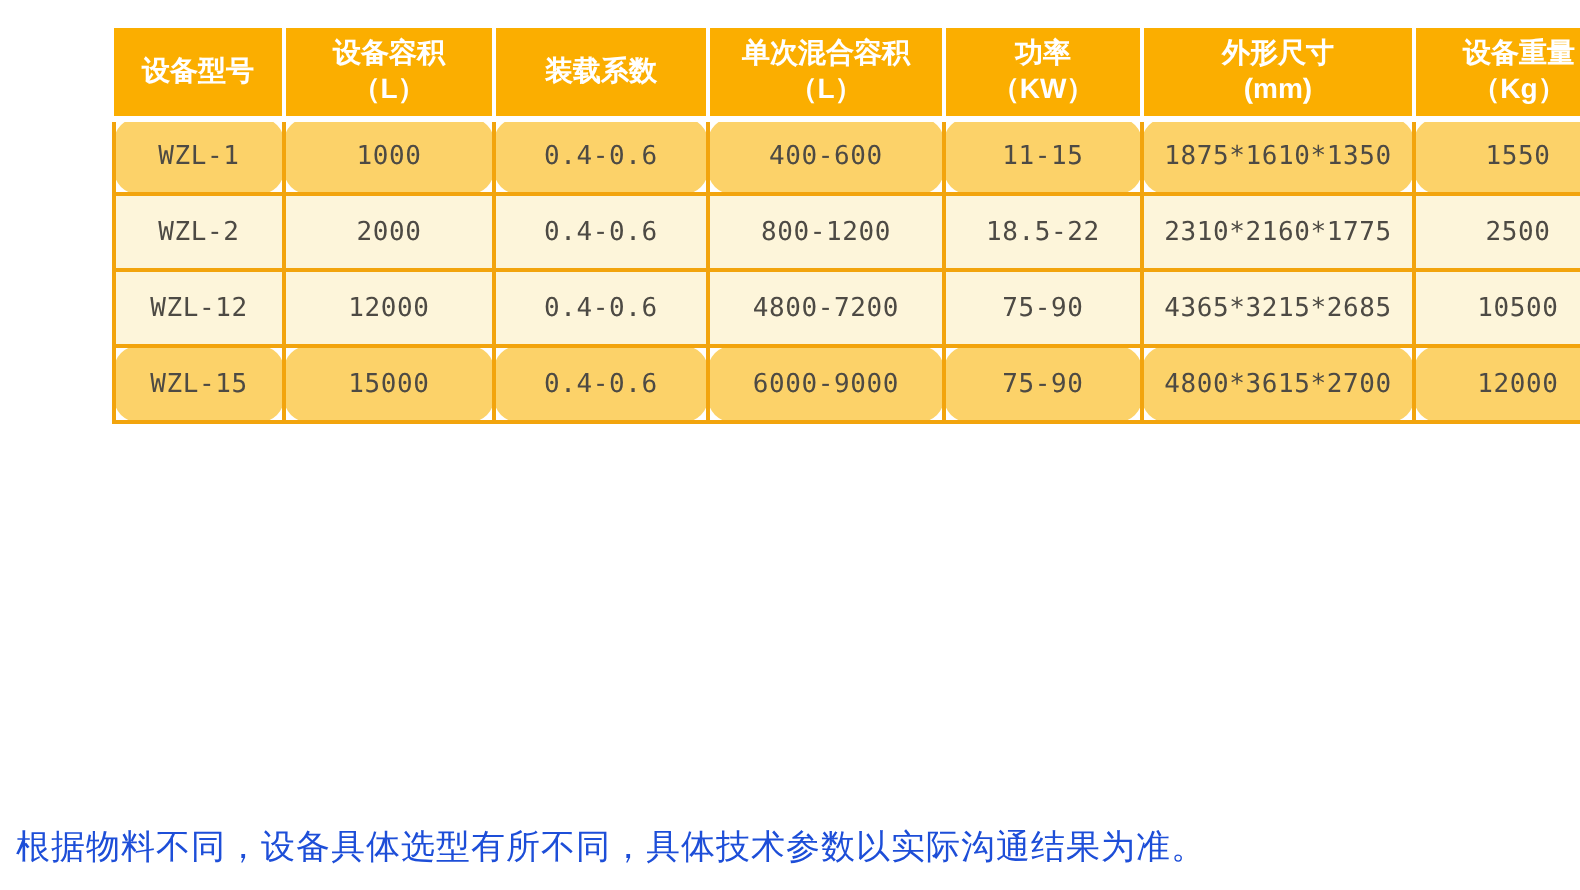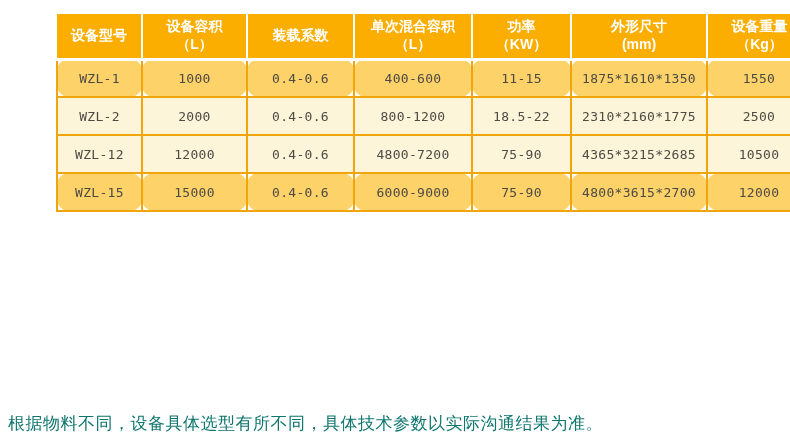--- a/index.html
+++ b/index.html
@@ -44,21 +44,21 @@
     letter-spacing: 0.3px;
   }
   table.spec tr.dark td  { background: var(--row-dark, #FCD269); border-radius: 12px; }
   table.spec tr.light td { background: var(--row-light, #FDF5DA); }
 
   .footnote {
     position: absolute;
     left: 8px; top: 412px;
     width: 778px;
     font-size: 17px;
-    color: #0f766e;
+    color: #1d4ed8;
     letter-spacing: 0.5px;
   }
 </style>
 </head>
 <body>
 
 <div class="page">
 
   <table class="spec">
     <colgroup>

